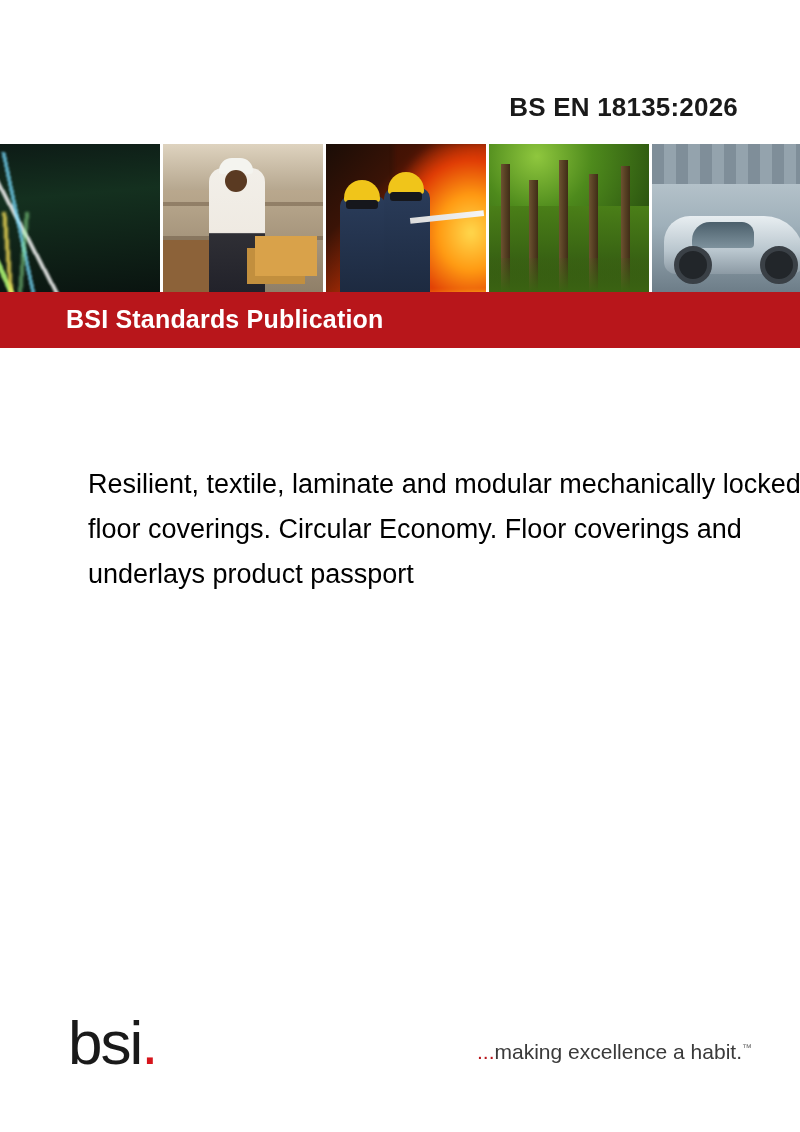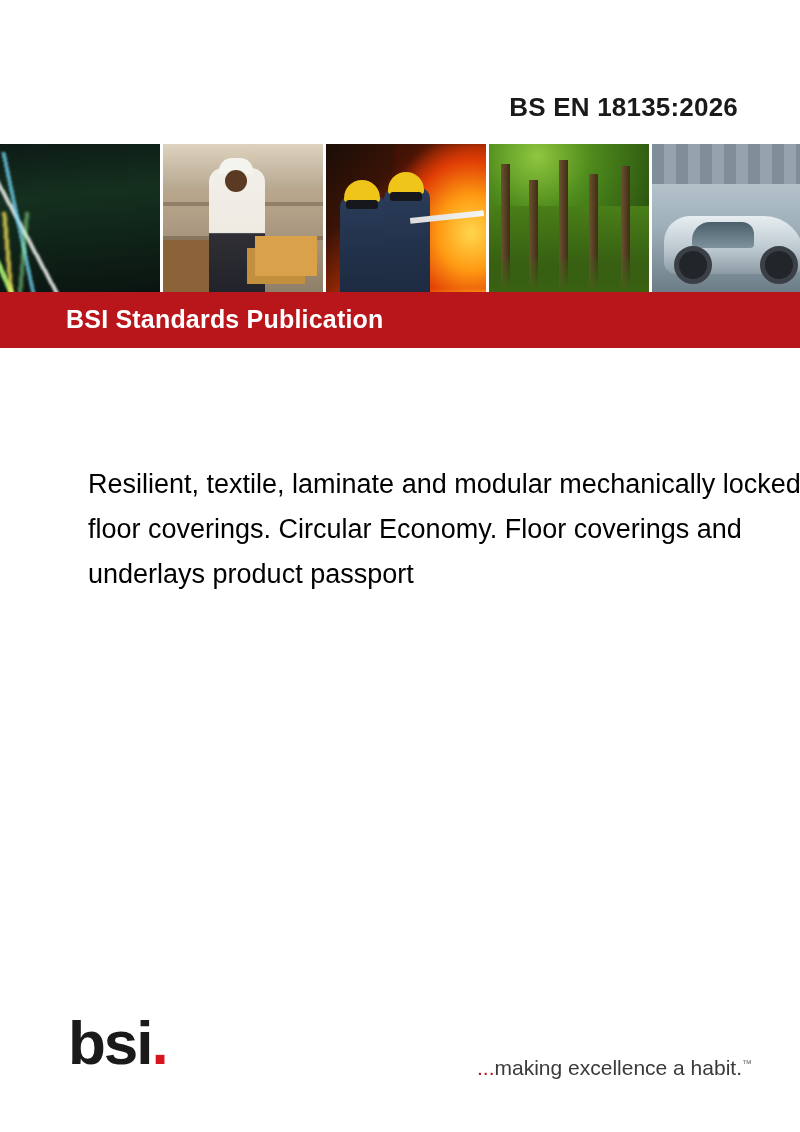--- a/index.html
+++ b/index.html
@@ -232,31 +232,31 @@
     font-weight: normal;
     white-space: pre-wrap;
   }
 
   
   .bsi-logo {
     position: absolute;
     left: 68px;
     bottom: 58px;
     font-size: 62px;
-    font-weight: bold;
+    font-weight: normal;
     color: #1a1a1a;
     letter-spacing: -2px;
     line-height: 1;
   }
   .bsi-logo .dot { color: #d6151c; }
 
   .tagline {
     position: absolute;
     right: 48px;
-    bottom: 52px;
+    bottom: 68px;
     font-size: 21px;
     color: #3a3a3a;
     white-space: nowrap;
   }
   .tagline .lead { color: #b8161b; }
   .tagline .tm {
     font-size: 10px;
     vertical-align: super;
     color: #6a6a6a;
   }

